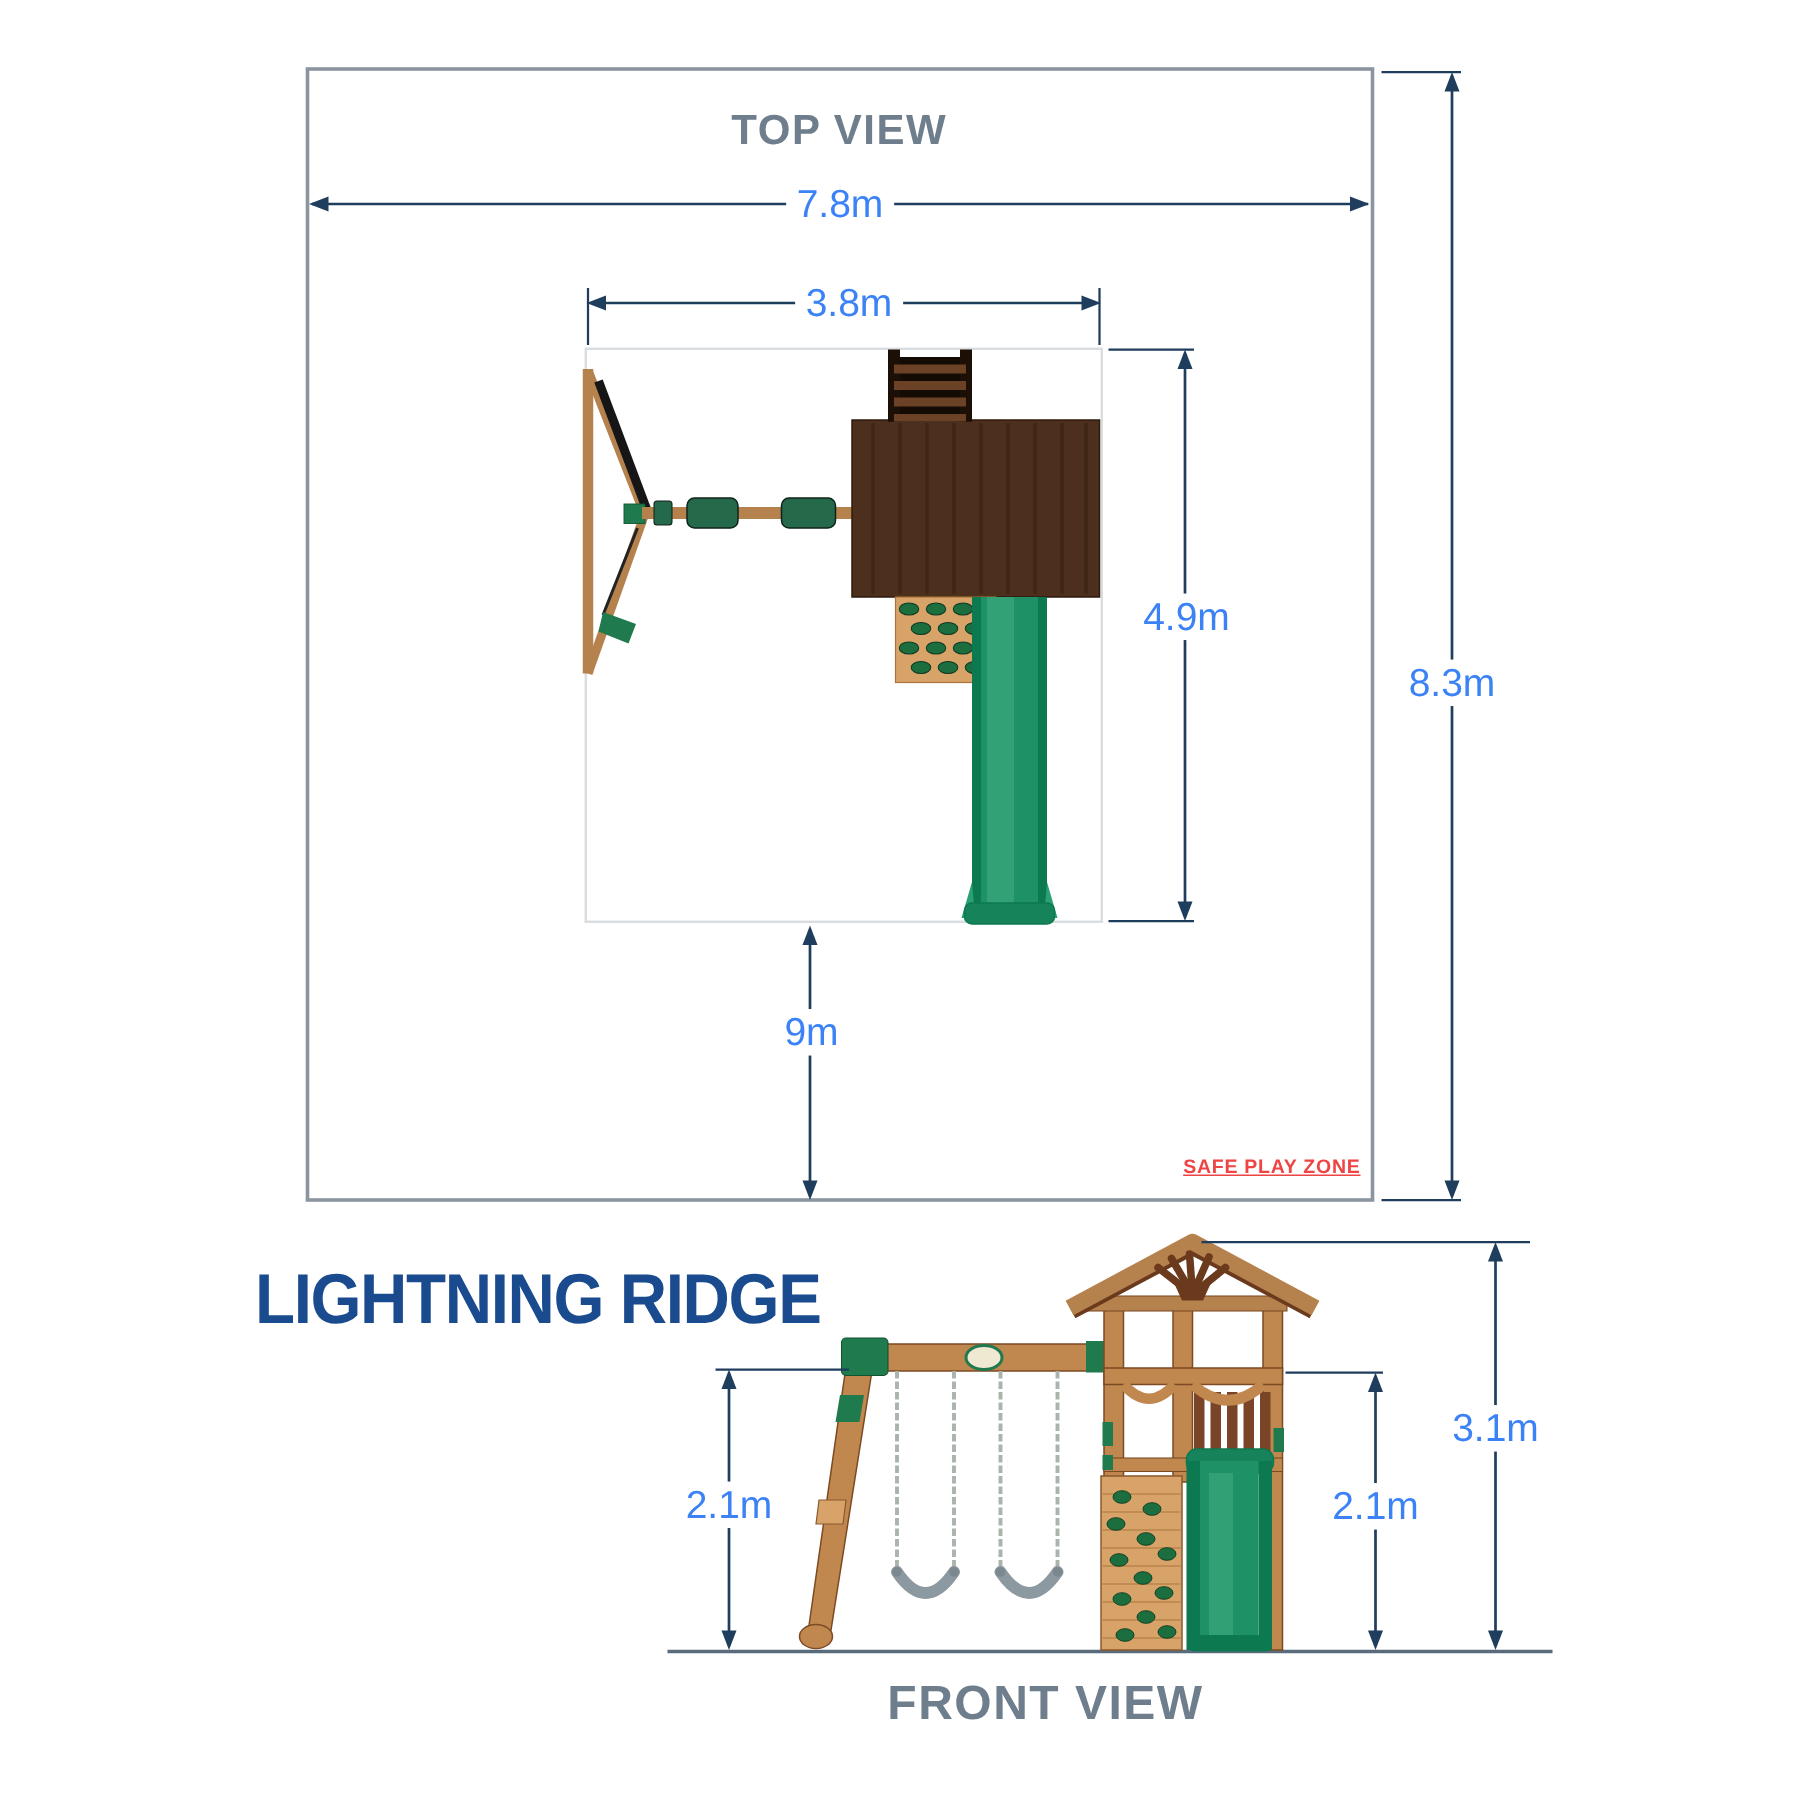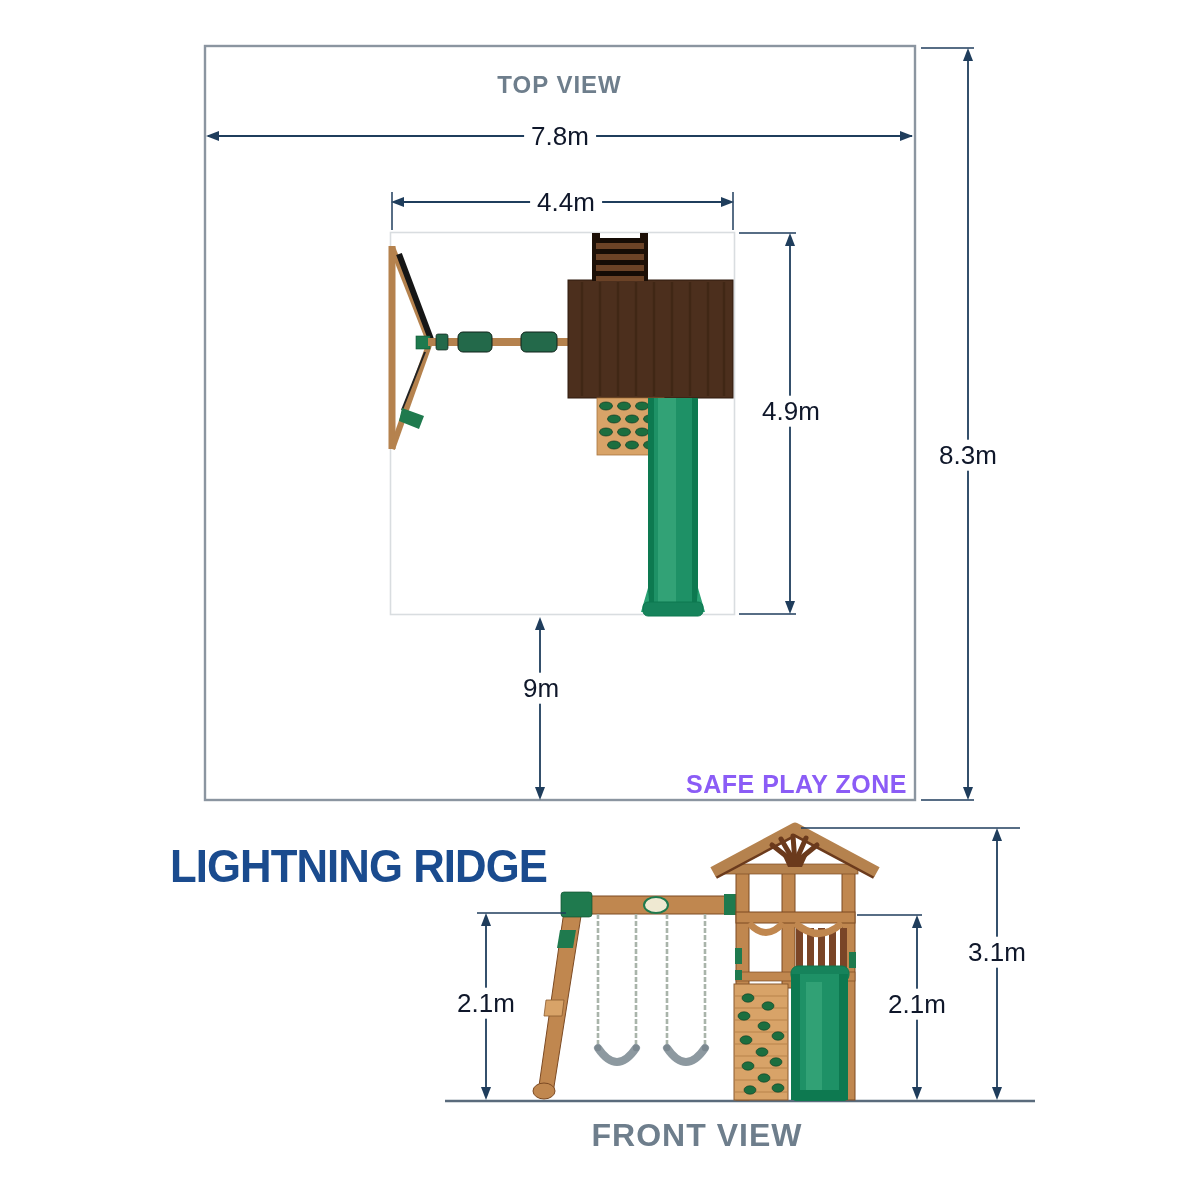--- a/index.html
+++ b/index.html
@@ -3,29 +3,29 @@
 <meta charset="utf-8">
 <style>
   html,body{margin:0;padding:0;background:#ffffff;}
   .canvas{
     position:relative;width:1200px;height:1200px;background:#ffffff;overflow:hidden;
     font-family:"Liberation Sans","DejaVu Sans",sans-serif;
   }
   .art{position:absolute;left:0;top:0;}
   .lbl{position:absolute;white-space:nowrap;}
   .view-title{
-    color:#6e7e8c;font-weight:bold;font-size:24px;letter-spacing:1px;text-align:center;
+    color:#6e7e8c;font-weight:bold;font-size:28px;letter-spacing:1px;text-align:center;
   }
   .dim-label{
     transform:translate(-50%,-50%);
     background:#ffffff;padding:1px 7px;
-    color:#0f172a;font-size:26px;line-height:1.1;
+    color:#3b82f6;font-size:26px;line-height:1.1;
   }
   .zone-label{
-    color:#8b5cf6;font-weight:bold;font-size:25px;letter-spacing:0.5px;text-align:right;
+    color:#ef4444;font-weight:bold;font-size:13px;letter-spacing:0.5px;text-align:right;text-decoration:underline;
   }
   .brand-title{
     color:#1a4b8e;font-weight:bold;font-size:47px;letter-spacing:-1px;text-align:center;
     transform:scaleX(0.93);
   }
   .brand-sub{
     color:#27528e;font-weight:bold;font-size:23px;letter-spacing:3px;text-align:center;
   }
   .front-title{font-size:32px;}
 </style>
@@ -276,21 +276,21 @@
       <polygon points="997,828 992,841 1002,841"></polygon>
           <polygon points="997,1100 992,1087 1002,1087"></polygon>
     </g>
   </g>
 </svg>
 
 <div class="lbl view-title" style="left:204px;top:71px;width:711px">TOP VIEW</div>
 
 <div class="lbl dim-label" style="left:560px;top:136px">7.8m</div>
 
-<div class="lbl dim-label" style="left:566px;top:202px">4.4m</div>
+<div class="lbl dim-label" style="left:566px;top:202px">3.8m</div>
 
 <div class="lbl dim-label" style="left:791px;top:411px">4.9m</div>
 
 <div class="lbl dim-label" style="left:968px;top:455px">8.3m</div>
 
 <div class="lbl dim-label" style="left:541px;top:688px">9m</div>
 
 <div class="lbl zone-label" style="left:630px;top:770px;width:277px">SAFE PLAY ZONE</div>
 
 <div class="lbl brand-title" style="left:156px;top:838px;width:400px">LIGHTNING RIDGE</div>

